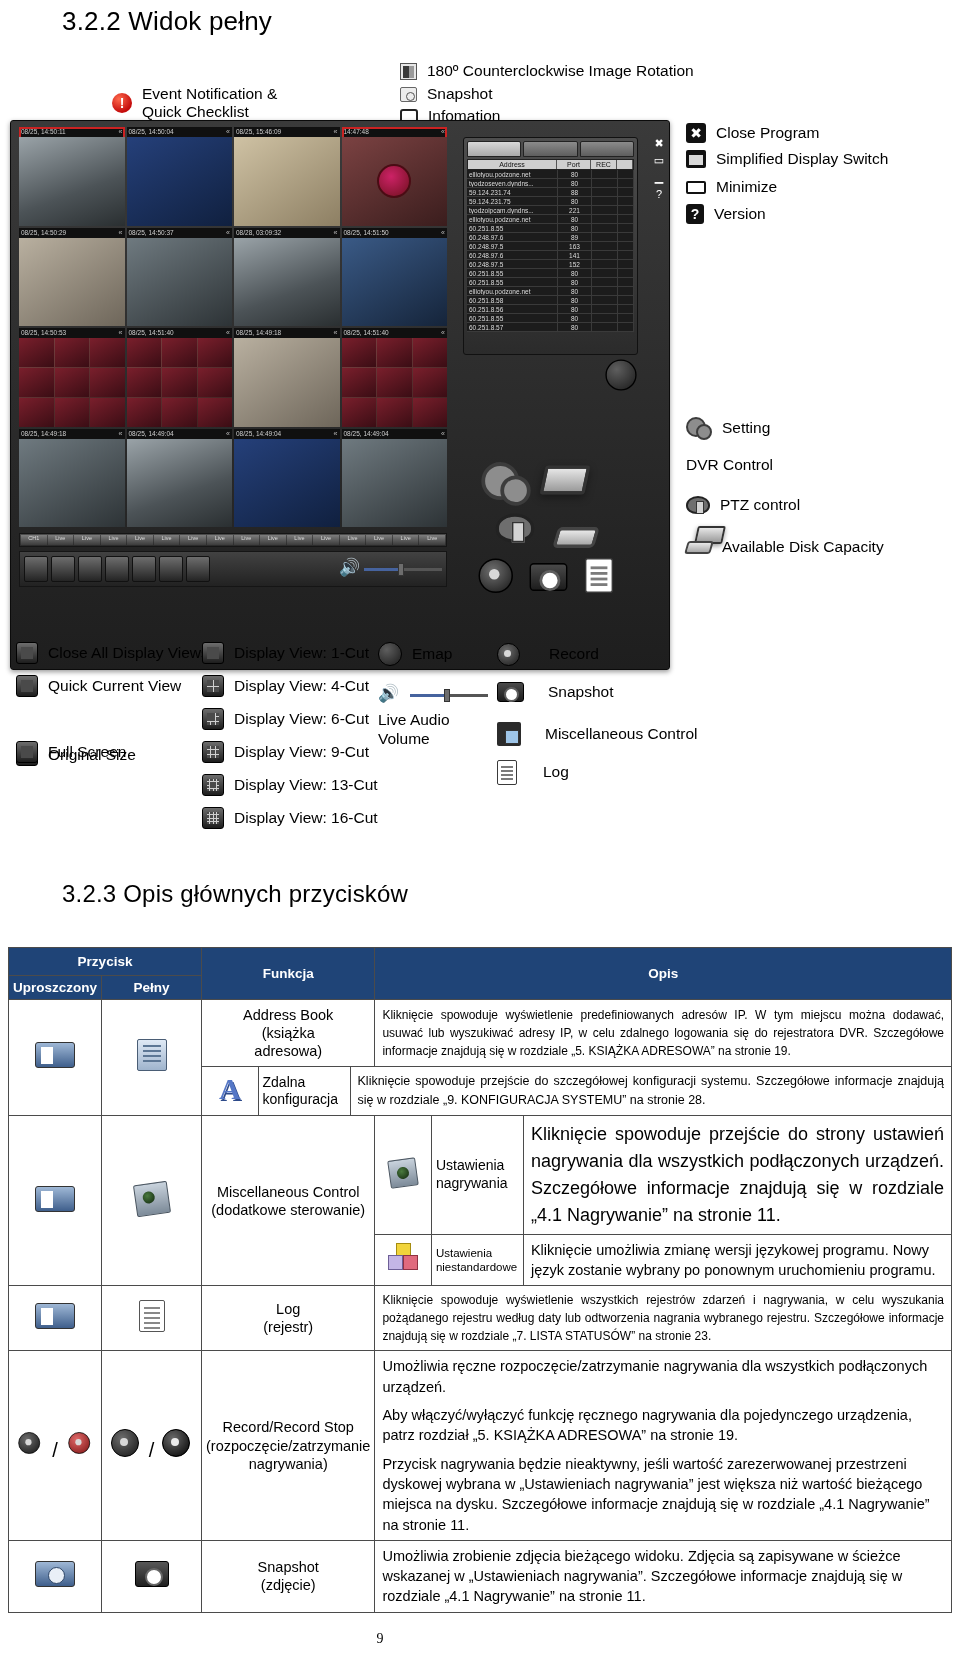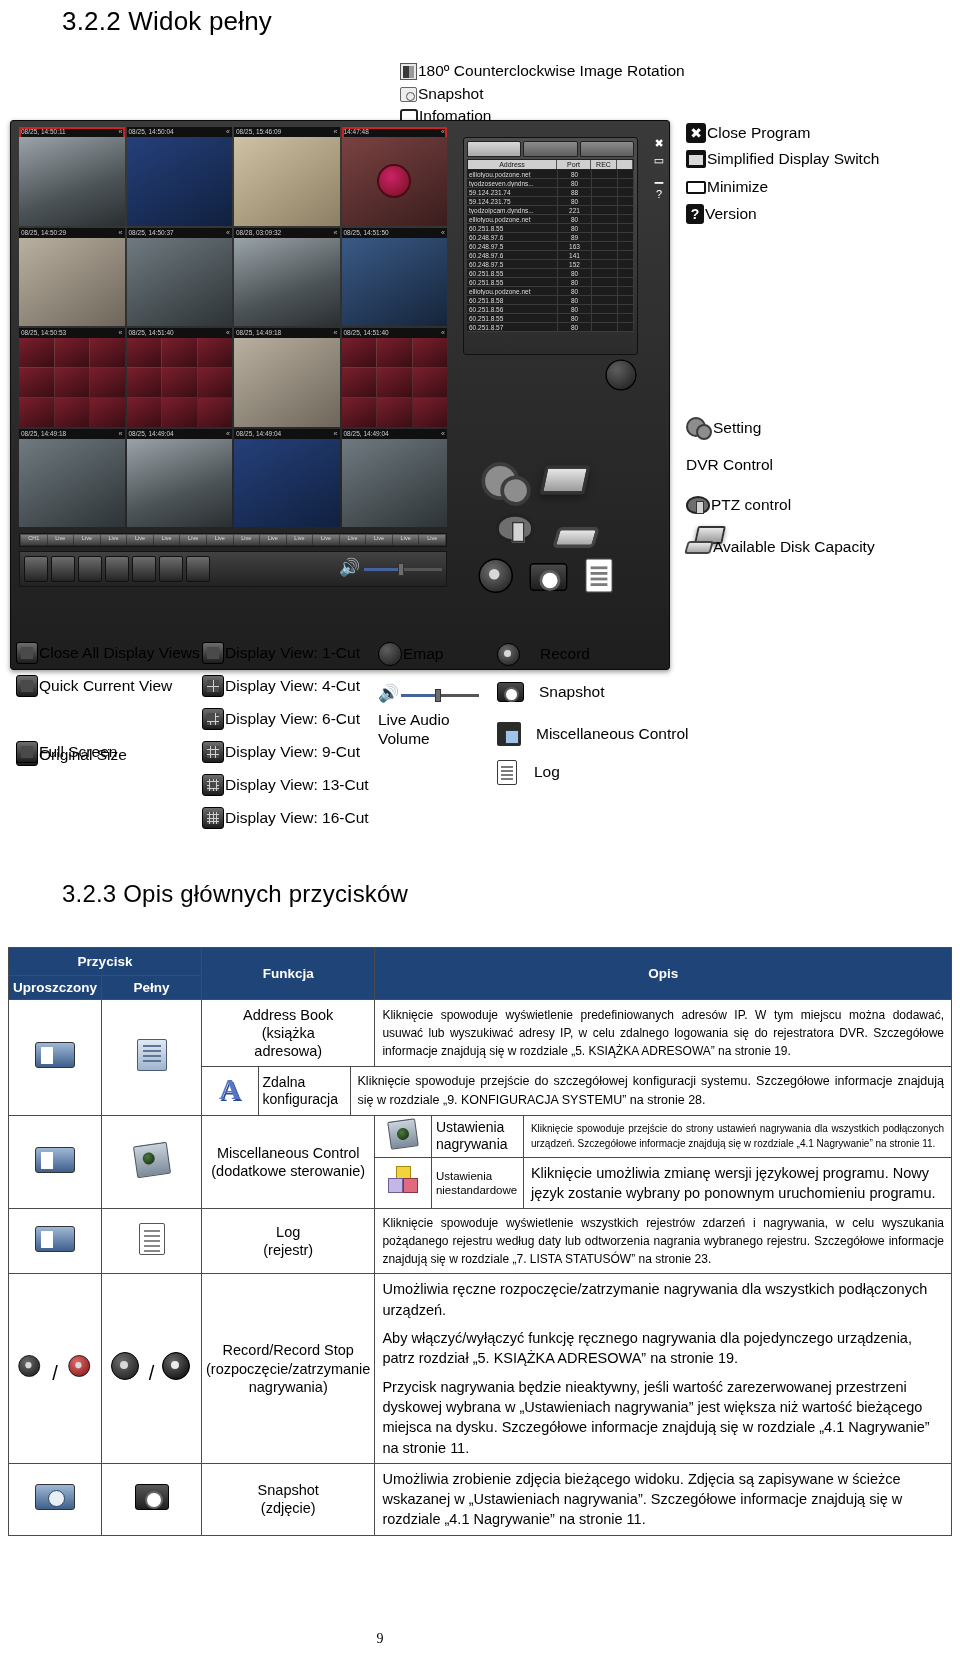--- a/index.html
+++ b/index.html
@@ -17,21 +17,21 @@
   h2.section-title {
     font-size: 26px; font-weight: normal; margin: 0;
     letter-spacing: .2px;
   }
   #title-322 { position:absolute; left:62px; top:6px; }
   #title-323 { position:absolute; left:62px; top:880px; font-size:24px; }
 
   
   .shot { position:absolute; left:0; top:50px; width:960px; height:780px; }
 
-  .callout { position:absolute; display:flex; align-items:center; gap:1px; }
+  .callout { position:absolute; display:flex; align-items:center; gap:10px; }
   .callout .lbl { font-size:15.5px; line-height:1.18; white-space:nowrap; }
   .callout .lbl.two { white-space:normal; }
 
   .ico { flex:0 0 auto; display:inline-block; position:relative; }
 
   
   .ico.warn { width:20px; height:20px; border-radius:50%;
       background:radial-gradient(circle at 35% 30%, #ff6a4d, #c40b0b 70%); }
   .ico.warn::after { content:"!"; position:absolute; inset:0; color:#fff;
       font-size:14px; font-weight:bold; text-align:center; line-height:20px; }
@@ -253,20 +253,25 @@
 </style>
 </head>
 <body>
 
 <div class="page">
 
   <h2 class="section-title" id="title-322">3.2.2 Widok pełny</h2>
 
   <div class="shot">
 
+    <div class="callout" style="left:112px; top:35px;">
+      <span class="ico warn"></span>
+      <span class="lbl two" style="width:170px;">Event Notification &amp;
+Quick Checklist</span>
+    </div>
 
     <div class="callout" style="left:400px; top:12px;">
       <span class="ico rot"></span>
       <span class="lbl">180º Counterclockwise Image Rotation</span>
     </div>
     <div class="callout" style="left:400px; top:35px;">
       <span class="ico snapshot-sm"></span>
       <span class="lbl">Snapshot</span>
     </div>
     <div class="callout" style="left:400px; top:57px;">
@@ -823,21 +828,21 @@
         <td class="func" style="white-space:pre-line;">Miscellaneous Control
 (dodatkowe sterowanie)</td>
         <td style="padding:0">
           <table class="nested">
             <tbody>
                 <tr>
               <td class="icocell">
                 <span class="tico recset"></span>
               </td>
               <td class="fn2">Ustawienia nagrywania</td>
-              <td class="desc" style="font-size:10px;">Kliknięcie spowoduje przejście do strony ustawień nagrywania dla wszystkich podłączonych urządzeń. Szczegółowe informacje znajdują się w rozdziale „4.1 Nagrywanie” na stronie 11.</td>
+              <td class="desc" style="font-size:18px;">Kliknięcie spowoduje przejście do strony ustawień nagrywania dla wszystkich podłączonych urządzeń. Szczegółowe informacje znajdują się w rozdziale „4.1 Nagrywanie” na stronie 11.</td>
             </tr>
             <tr>
               <td class="icocell">
                 <span class="tico cubes"><span class="c1"></span><span class="c2"></span><span class="c3"></span></span>
               </td>
               <td class="fn2 small">Ustawienia niestandardowe</td>
               <td class="desc big">Kliknięcie umożliwia zmianę wersji językowej programu. Nowy język zostanie wybrany po ponownym uruchomieniu programu.</td>
             </tr>
           </tbody>
             </table>

